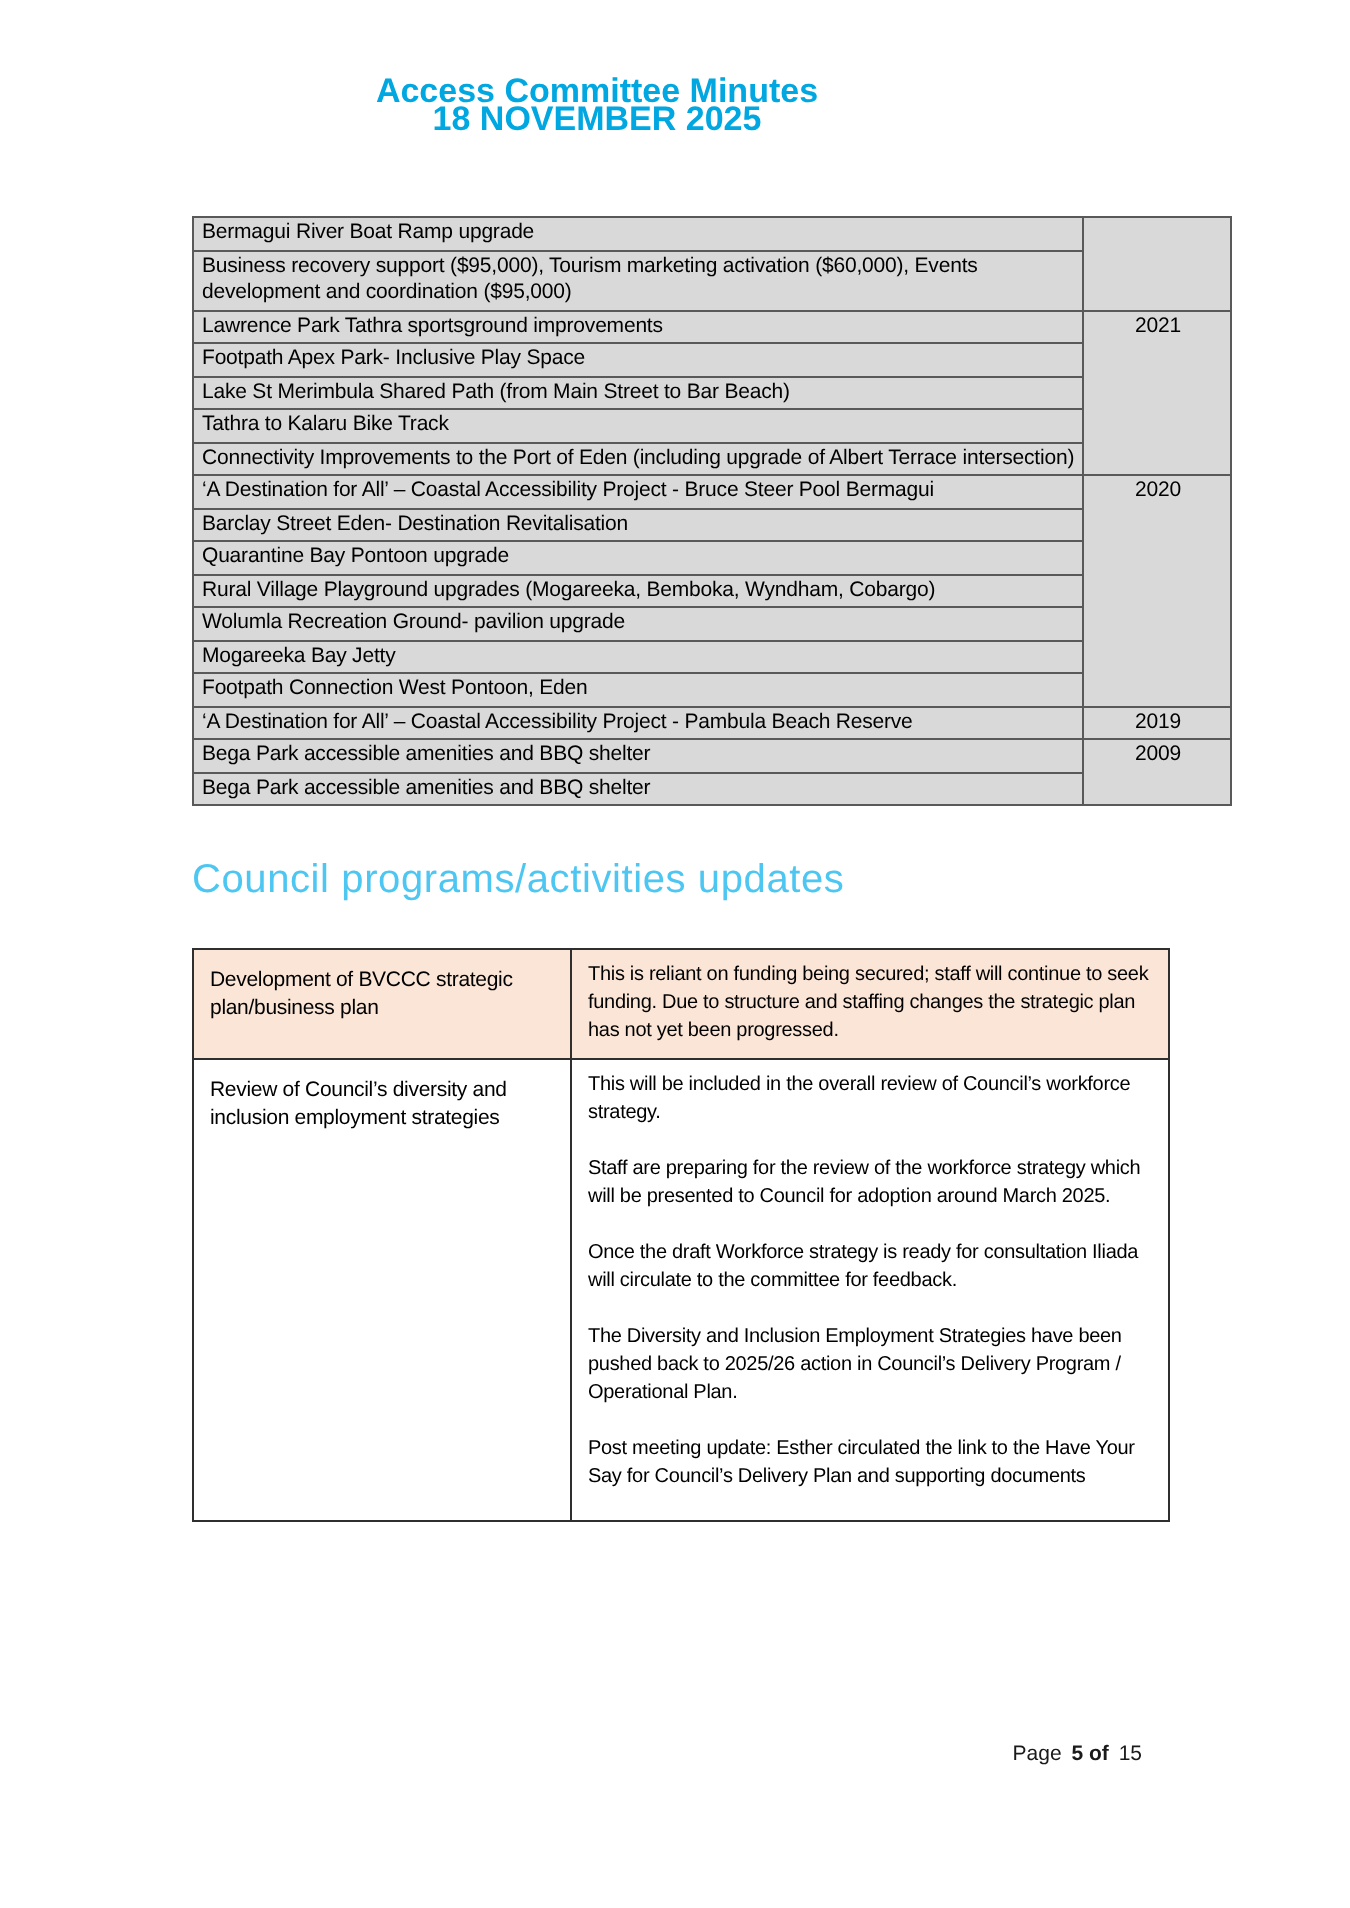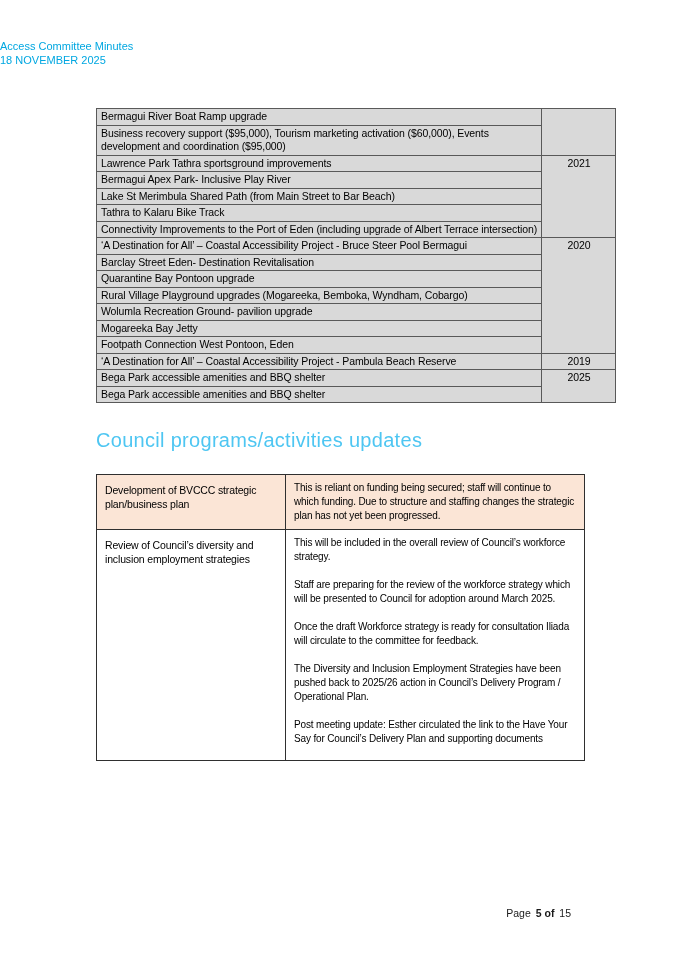--- a/index.html
+++ b/index.html
@@ -9,22 +9,22 @@
     --table-gray:#d9d9d9;
     --table-peach:#fbe5d6;
   }
   *{box-sizing:border-box;}
   html,body{margin:0;padding:0;}
   body{
     width:675px;height:954px;position:relative;background:#ffffff;
     font-family:"Liberation Sans",sans-serif;color:#000;overflow:hidden;
   }
   .doc-header{
-    position:absolute;top:39px;left:0;right:78px;text-align:left;
-    color:var(--brand-cyan);font-weight:normal;font-size:11px;line-height:14px;
+    position:absolute;top:39px;left:0;right:78px;text-align:center;
+    color:var(--brand-cyan);font-weight:bold;font-size:17px;line-height:14px;
   }
   .projects-table{
     position:absolute;left:96px;top:108px;width:520px;
     border-collapse:collapse;table-layout:fixed;
   }
   .projects-table td{
     background:var(--table-gray);border:1px solid #595959;
     font-size:10.5px;line-height:13.5px;letter-spacing:-0.1px;
     padding:1px 3px 1px 4px;vertical-align:top;color:#000;
   }
@@ -44,21 +44,21 @@
     padding:6px 8px;color:#000;
   }
   .updates-table col.item-col{width:189px;}
   .updates-table col.update-col{width:299px;}
   .updates-table tr.highlight td{background:var(--table-peach);}
   .updates-table td.item-cell{padding-top:8px;font-size:10.5px;}
   .updates-table td p{margin:0 0 14px 0;}
   .updates-table td p:last-child{margin-bottom:0;}
   .updates-table tr.tall-row td{height:231px;}
   .page-footer{
-    position:absolute;top:907px;right:104px;font-size:10.5px;color:#1a1a1a;
+    position:absolute;top:871px;right:104px;font-size:10.5px;color:#1a1a1a;
     white-space:nowrap;
   }
   .page-footer .sep{display:inline-block;width:2px;}
 </style>
 </head>
 <body>
 
 <div class="doc-header">
   <div>Access Committee Minutes</div>
   <div>18 NOVEMBER 2025</div>
@@ -71,21 +71,21 @@
         <td rowspan="2" class="year-cell"></td>
       </tr>
       <tr>
         <td>Business recovery support ($95,000), Tourism marketing activation ($60,000), Events development and coordination ($95,000)</td>
       </tr>
       <tr>
         <td>Lawrence Park Tathra sportsground improvements</td>
         <td rowspan="5" class="year-cell">2021</td>
       </tr>
       <tr>
-        <td>Bermagui Apex Park- Inclusive Play River</td>
+        <td>Footpath Apex Park- Inclusive Play Space</td>
       </tr>
       <tr>
         <td>Lake St Merimbula Shared Path (from Main Street to Bar Beach)</td>
       </tr>
       <tr>
         <td>Tathra to Kalaru Bike Track</td>
       </tr>
       <tr>
         <td>Connectivity Improvements to the Port of Eden (including upgrade of Albert Terrace intersection)</td>
       </tr>
@@ -110,40 +110,40 @@
       </tr>
       <tr>
         <td>Footpath Connection West Pontoon, Eden</td>
       </tr>
       <tr>
         <td>‘A Destination for All’ – Coastal Accessibility Project - Pambula Beach Reserve</td>
         <td rowspan="1" class="year-cell">2019</td>
       </tr>
       <tr>
         <td>Bega Park accessible amenities and BBQ shelter</td>
-        <td rowspan="2" class="year-cell">2025</td>
+        <td rowspan="2" class="year-cell">2009</td>
       </tr>
       <tr>
         <td>Bega Park accessible amenities and BBQ shelter</td>
       </tr>
     </tbody>
 </table>
 
 <h2 class="section-heading">Council programs/activities updates</h2>
 
 <table class="updates-table">
   <colgroup>
       <col class="item-col">
       <col class="update-col">
     </colgroup>
   <tbody>
       <tr class="highlight">
         <td class="item-cell">Development of BVCCC strategic plan/business plan</td>
         <td>
-          <p>This is reliant on funding being secured; staff will continue to which funding. Due to structure and staffing changes the strategic plan has not yet been progressed.</p>
+          <p>This is reliant on funding being secured; staff will continue to seek funding. Due to structure and staffing changes the strategic plan has not yet been progressed.</p>
         </td>
       </tr>
       <tr class="tall-row">
         <td class="item-cell">Review of Council’s diversity and inclusion employment strategies</td>
         <td>
           <p>This will be included in the overall review of Council’s workforce strategy.</p>
           <p>Staff are preparing for the review of the workforce strategy which will be presented to Council for adoption around March 2025.</p>
           <p>Once the draft Workforce strategy is ready for consultation Iliada will circulate to the committee for feedback.</p>
           <p>The Diversity and Inclusion Employment Strategies have been pushed back to 2025/26 action in Council’s Delivery Program / Operational Plan.</p>
           <p>Post meeting update: Esther circulated the link to the Have Your Say for Council’s Delivery Plan and supporting documents</p>

